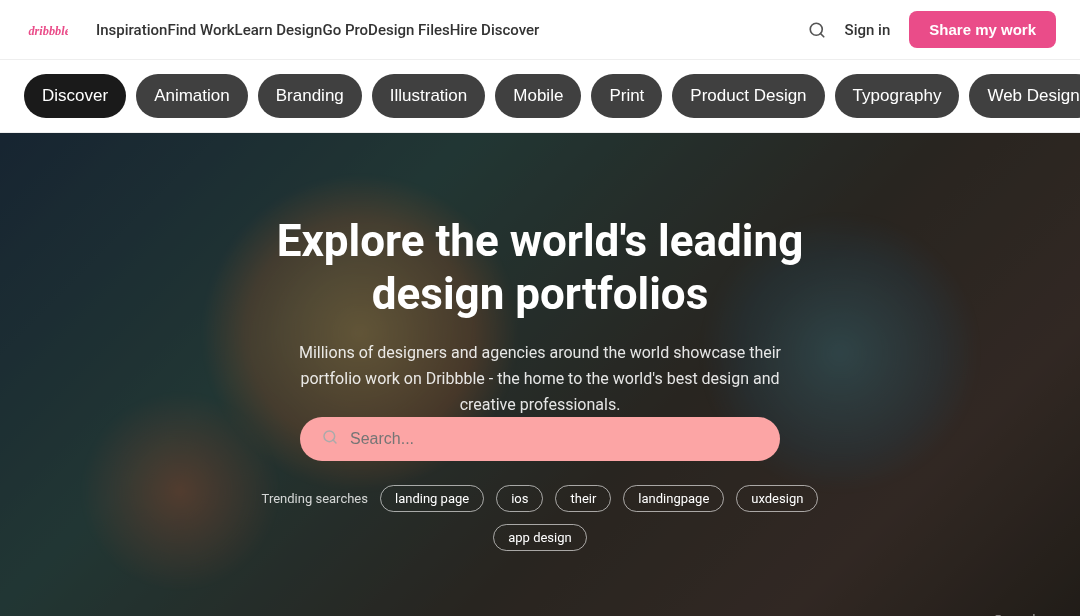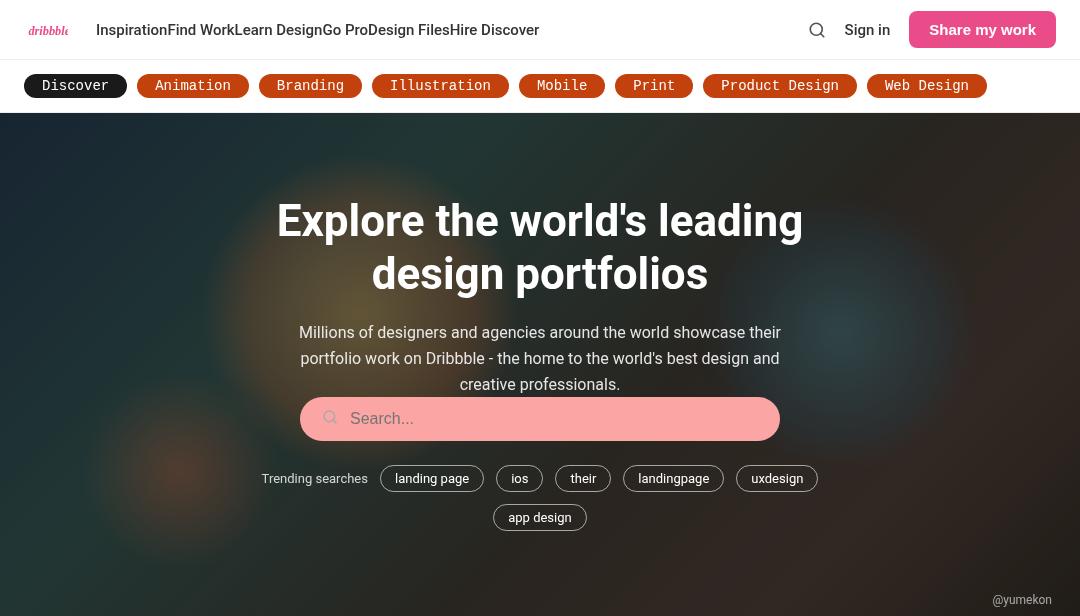--- a/index.html
+++ b/index.html
@@ -31,25 +31,25 @@
       white-space: nowrap;
     }
 
     
     .category-bar {
       display: flex; align-items: center; gap: 10px;
       padding: 14px 24px; background: #fff; position: relative; z-index: 10;
       border-bottom: 1px solid #eee;
     }
     .cat-tab {
-      padding: 4px 18px; border-radius: 30px; font-size: 14px; font-weight: 500;
-      cursor: pointer; border: none; white-space: nowrap; transition: all 0.15s; font-family: Liberation Mono, monospace;
+      padding: 12px 18px; border-radius: 30px; font-size: 17px; font-weight: 500;
+      cursor: pointer; border: none; white-space: nowrap; transition: all 0.15s;
     }
     .cat-tab.active { background: #1a1a1a; color: #fff; }
-    .cat-tab.dark { background: #c2410c; color: #fff; }
+    .cat-tab.dark { background: #404040; color: #fff; }
 
     
     .hero {
       position: relative; height: 508px; overflow: hidden;
       display: flex; flex-direction: column; align-items: center; justify-content: center;
     }
     .hero-bg {
       position: absolute; inset: 0; z-index: 0;
       background: linear-gradient(135deg, #1a2a3a 0%, #2d4a3e 30%, #3a2a1a 60%, #4a3020 80%, #2a1a0a 100%);
     }
@@ -148,20 +148,21 @@
 </nav>
 
 <div class="category-bar">
   <button class="cat-tab active">Discover</button>
   <button class="cat-tab dark">Animation</button>
   <button class="cat-tab dark">Branding</button>
   <button class="cat-tab dark">Illustration</button>
   <button class="cat-tab dark">Mobile</button>
   <button class="cat-tab dark">Print</button>
   <button class="cat-tab dark">Product Design</button>
+  <button class="cat-tab dark">Typography</button>
   <button class="cat-tab dark">Web Design</button>
 </div>
 
 <section class="hero">
   <div class="hero-bg"></div>
   <div class="hero-blob1"></div>
   <div class="hero-blob2"></div>
   <div class="hero-blob3"></div>
   <div class="hero-overlay"></div>
 

